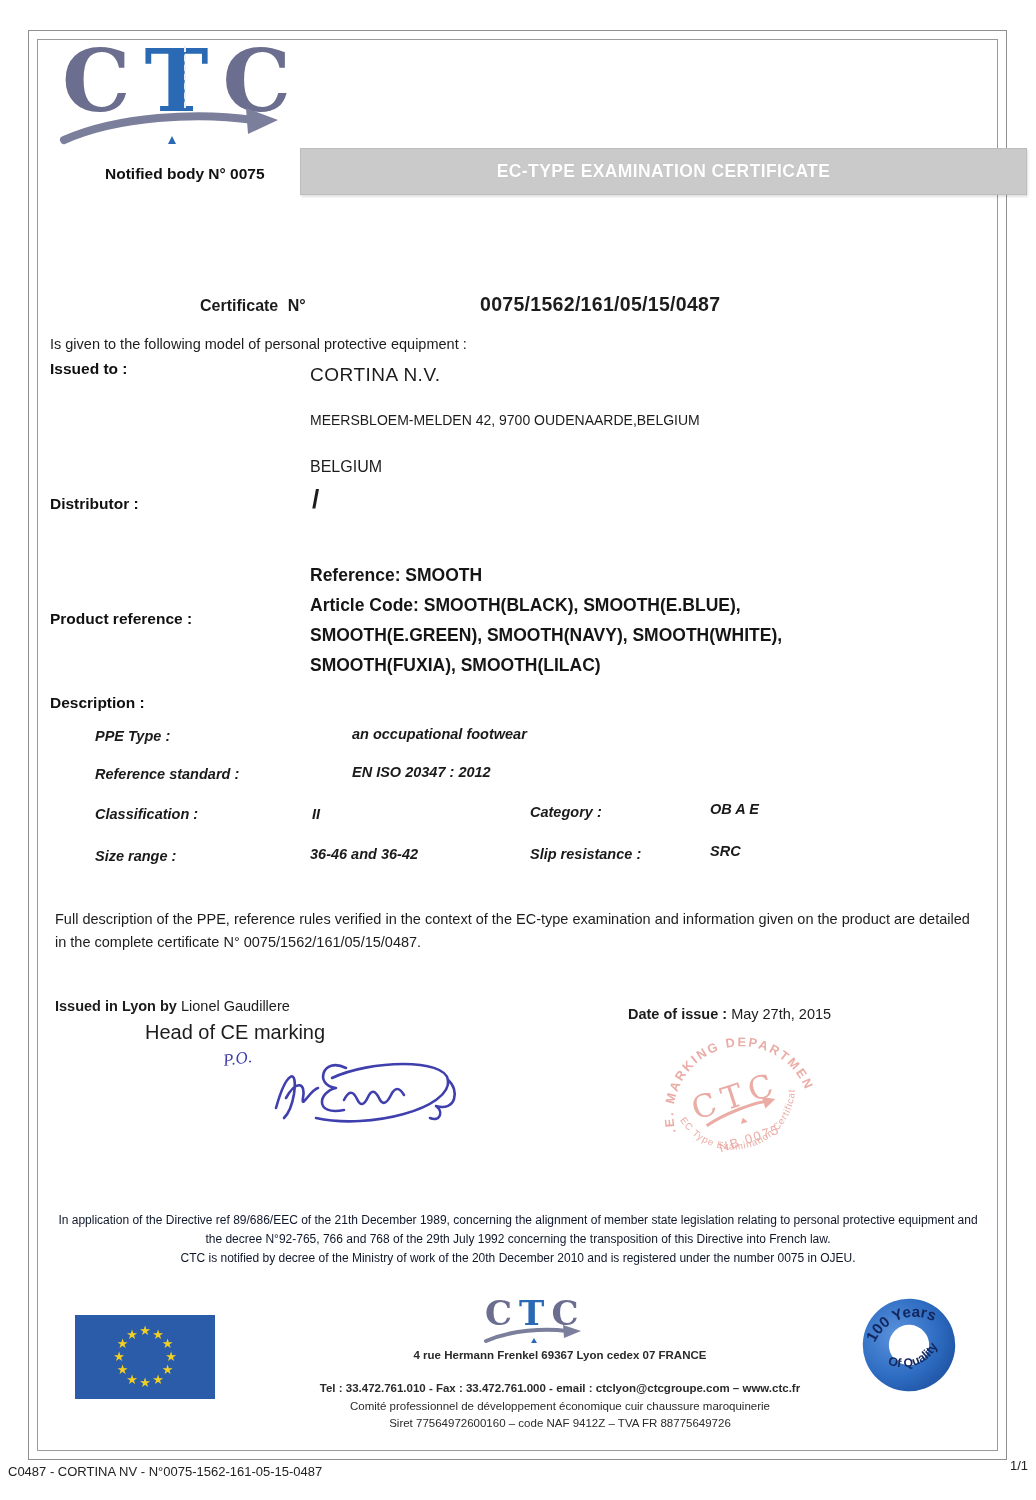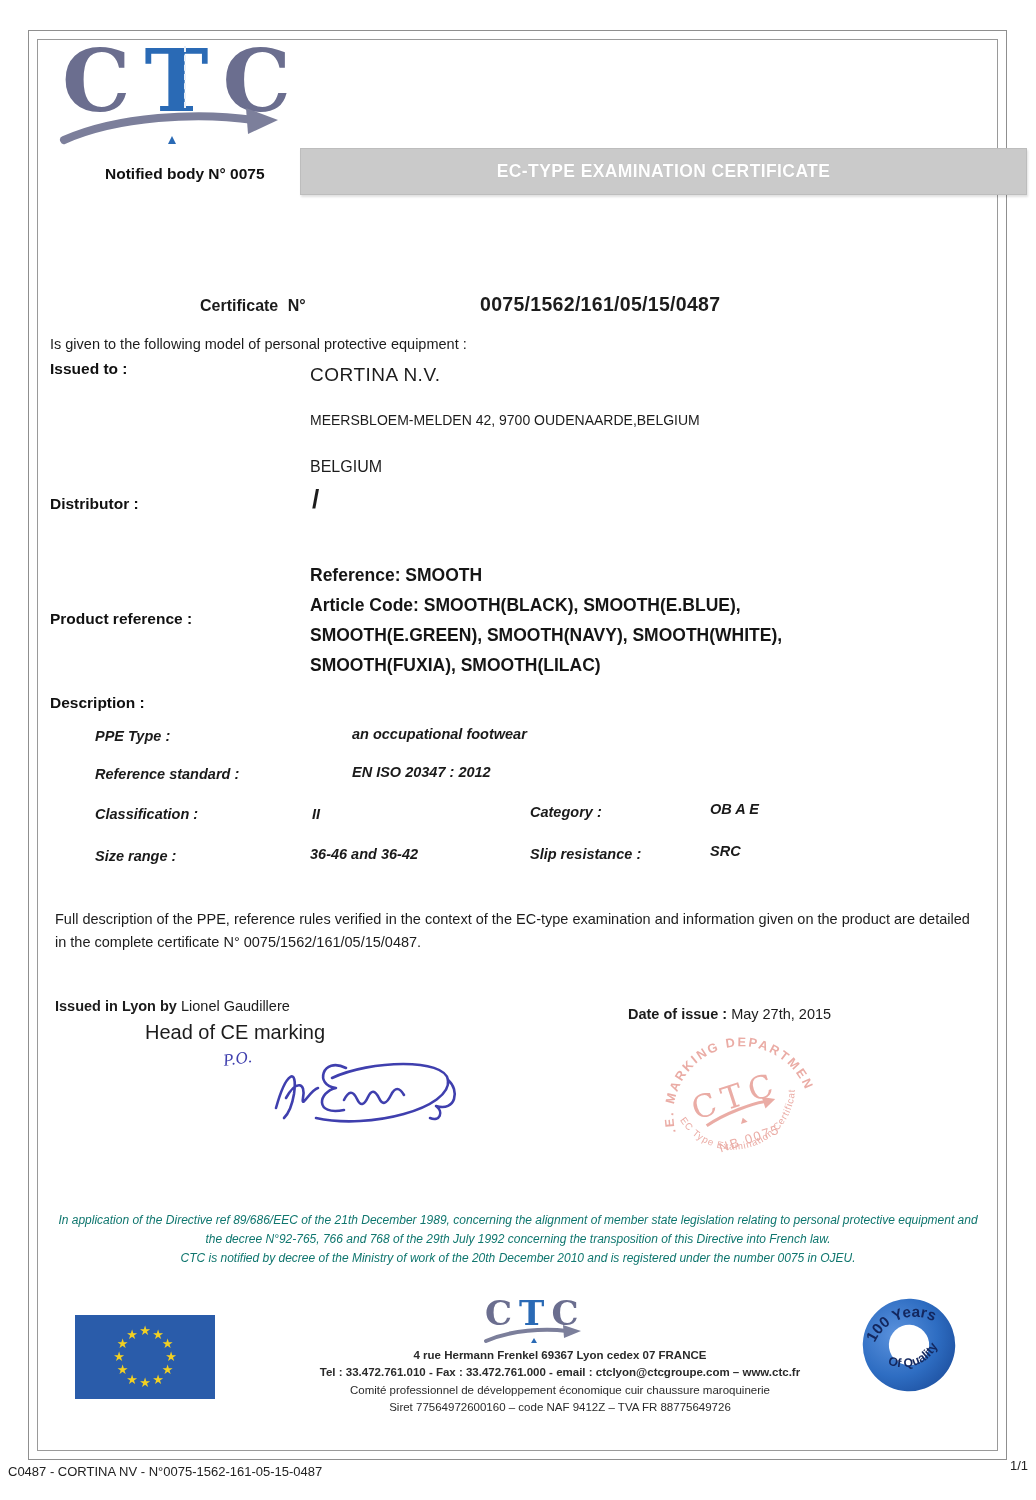--- a/index.html
+++ b/index.html
@@ -51,21 +51,21 @@
   .desc-label-it { font-style:italic; font-weight:bold; font-size:14.5px; color:#1a1a1a; }
   .desc-value-it { font-style:italic; font-weight:bold; font-size:14.5px; color:#1a1a1a; }
 
   .fulldesc { left:55px; top:908px; width:928px; font-size:14.5px; line-height:1.6; }
 
   .issued-line { left:55px; top:998px; font-size:14.5px; }
   .issued-line b { font-weight:bold; }
   .role { left:145px; top:1021px; font-size:20px; }
   .dateline { left:628px; top:1006px; font-size:14.5px; }
 
-  .legal { left:48px; top:1211px; width:940px; text-align:center; font-size:12px; line-height:1.6; color:#0f766e;font-style:italic; }
+  .legal { left:48px; top:1211px; width:940px; text-align:center; font-size:12px; line-height:1.6; color:#0f172a; }
 
   .footer-addr { left:310px; top:1347px; width:500px; text-align:center; font-size:11.5px; line-height:1.5; color:#2a2a2a; }
   .small-logo .logo-letters { font-size:34px; letter-spacing:7px; }
 
   .bottom-ref { left:8px; top:1464px; font-size:13px; color:#222; }
   .bottom-page { right:8px; top:1458px; font-size:13px; color:#222; }
 </style>
 </head>
 <body>
 
@@ -199,21 +199,21 @@
     </div>
     <svg width="100" height="22" style="position:absolute; left:-2px; top:26px;">
       <path d="M3,19 C28,8 62,6 84,9" stroke="#7c7f9b" stroke-width="4" fill="none" stroke-linecap="round"></path>
       <polygon points="80,3 98,9 81,16" fill="#7c7f9b"></polygon>
       <polygon points="48,21 54,21 51,16" fill="#2a6ab5"></polygon>
     </svg>
   </div>
 
   <div class="abs footer-addr">
     <div style="font-weight:bold;">4 rue Hermann Frenkel 69367 Lyon cedex 07 FRANCE</div>
-    <div style="font-weight:bold;">Tel : 33.472.761.010 - Fax : 33.472.761.000 - email : ctclyon@ctcgroupe.com – www.ctc.fr</div>
+    <div style="font-weight:bold;margin-top:16px;">Tel : 33.472.761.010 - Fax : 33.472.761.000 - email : ctclyon@ctcgroupe.com – www.ctc.fr</div>
     <div>Comité professionnel de  développement économique cuir chaussure maroquinerie</div>
     <div>Siret 77564972600160 – code NAF 9412Z – TVA FR 88775649726</div>
   </div>
 
   <svg class="abs" style="left:850px; top:1286px;" width="118" height="118" viewBox="0 0 120 120">
     <defs>
       <radialGradient id="badge-grad" cx="40%" cy="35%" r="75%">
         <stop offset="0%" stop-color="#5b92dd"></stop>
         <stop offset="60%" stop-color="#2e6dc2"></stop>
         <stop offset="100%" stop-color="#1d4f9e"></stop>

